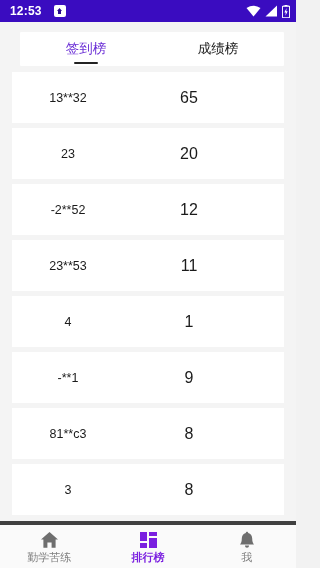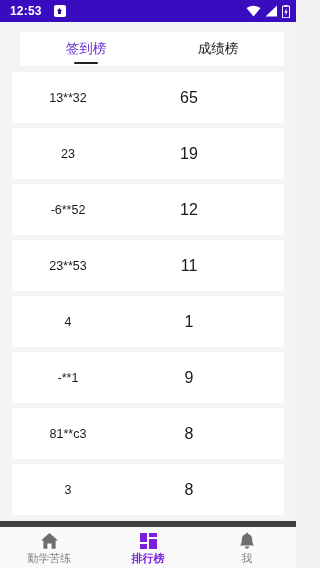--- a/index.html
+++ b/index.html
@@ -53,21 +53,21 @@
     white-space:nowrap; overflow:hidden;
   }
   .row .c2 {
     width:82px; text-align:center; font-size:16px; color:#1b1b1b;
   }
   .row .c3 { flex:1 1 auto; }
 
   
   .bottomnav {
     flex:0 0 47px; height:47px; background:#fafafa;
-    border-top:6px solid #404040; display:flex; 
+    border-top:4px solid #404040; display:flex; 
   }
   .navitem {
     flex:1 1 0; display:flex; flex-direction:column; align-items:center;
     justify-content:center; gap:3px; cursor:pointer; height:100%;
   }
   .navitem .nav-icon { height:19px; display:flex; align-items:center; justify-content:center; }
   .navitem .nav-icon svg { display:block; }
   .navitem .nav-label { font-size:11px; color:#808080; line-height:1; }
   .navitem.active .nav-label { color:#7A1FE0; font-weight:bold; }
 
@@ -125,25 +125,25 @@
   </div>
 
   <div class="list">
     <div class="row">
       <span class="c1">13**32</span>
       <span class="c2">65</span>
       <span class="c3"></span>
     </div>
     <div class="row">
       <span class="c1">23</span>
-      <span class="c2">19</span>
-      <span class="c3"></span>
-    </div>
-    <div class="row">
-      <span class="c1">-6**52</span>
+      <span class="c2">20</span>
+      <span class="c3"></span>
+    </div>
+    <div class="row">
+      <span class="c1">-2**52</span>
       <span class="c2">12</span>
       <span class="c3"></span>
     </div>
     <div class="row">
       <span class="c1">23**53</span>
       <span class="c2">11</span>
       <span class="c3"></span>
     </div>
     <div class="row">
       <span class="c1">4</span>

